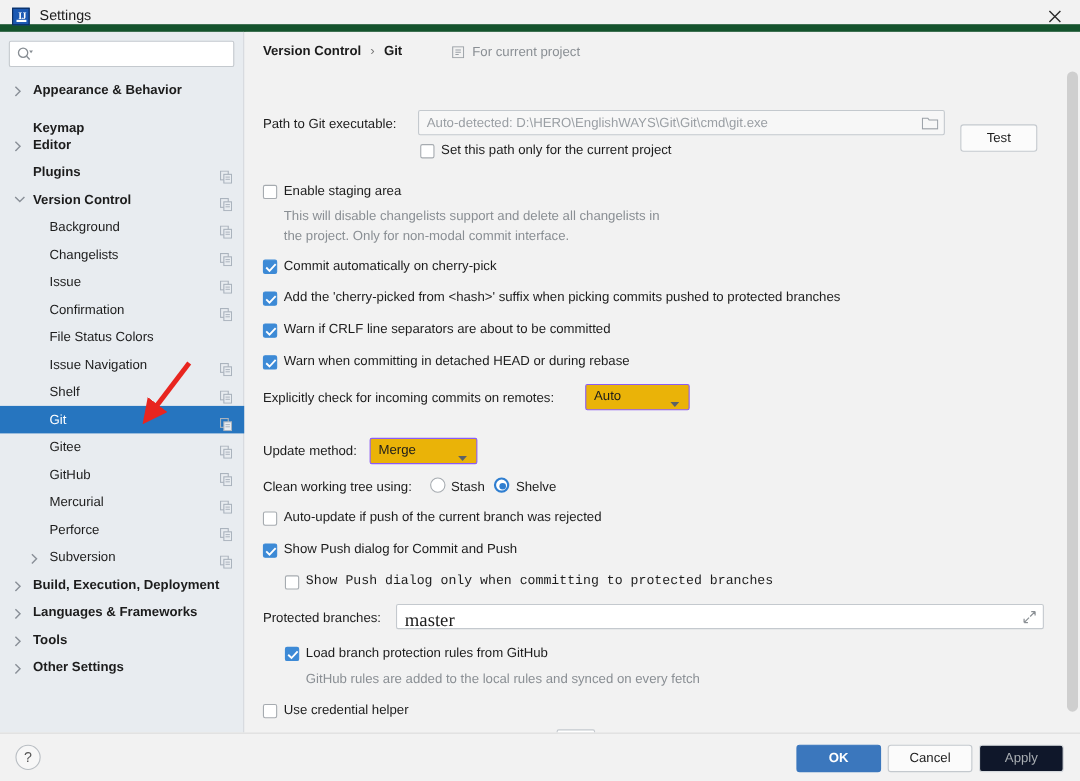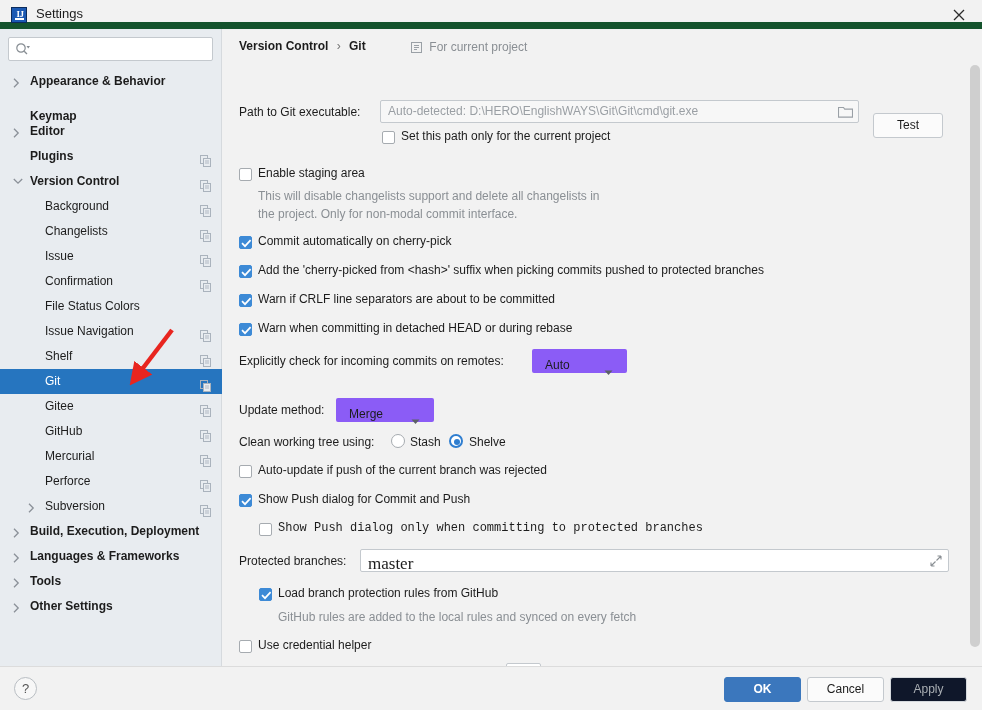--- a/index.html
+++ b/index.html
@@ -126,22 +126,22 @@
   .rb { position: absolute; width: 14px; height: 14px; border-radius: 50%; }
   .rb.off { background: #ffffff; border: 1px solid #a6abb0; }
   .rb.on { background: #ffffff; border: 2px solid #2f7ed0; }
   .rb.on .dot {
     position: absolute; left: 3px; top: 3px; width: 6px; height: 6px;
     border-radius: 50%; background: #2f7ed0;
   }
 
   
   .combo {
-    position: absolute; height: 24px; background: #8b5cf6;
-    border: 6px solid #8b5cf6; border-radius: 2px;
+    position: absolute; height: 24px; background: #eab308;
+    border: 1px solid #8b5cf6; border-radius: 2px;
   }
   .combo .cval {
     position: absolute; left: 7px; top: 3px; font-size: 12px; color: #1c1c1c;
   }
   .combo .carrow { position: absolute; right: 8px; top: 10px; }
 
   .spinner {
     position: absolute; height: 22px; background: #ffffff;
     border: 1px solid #c4c9ce; border-radius: 2px;
   }

